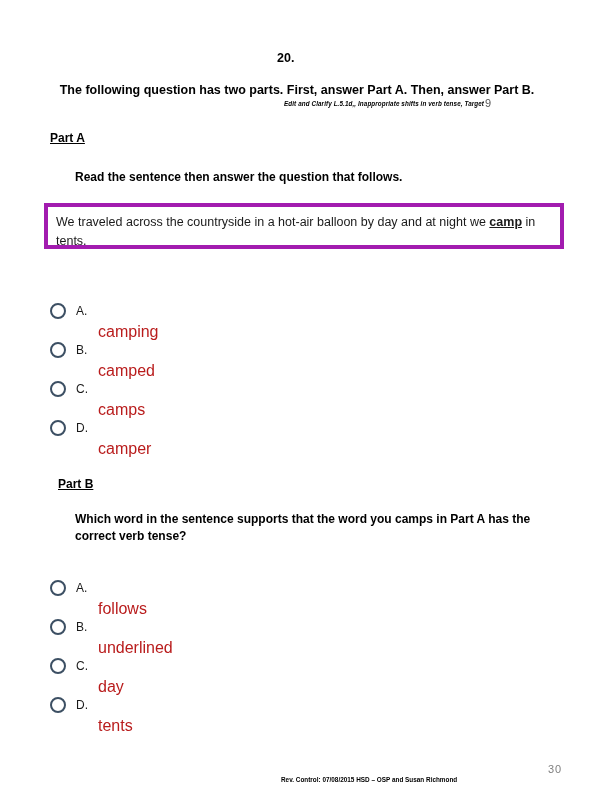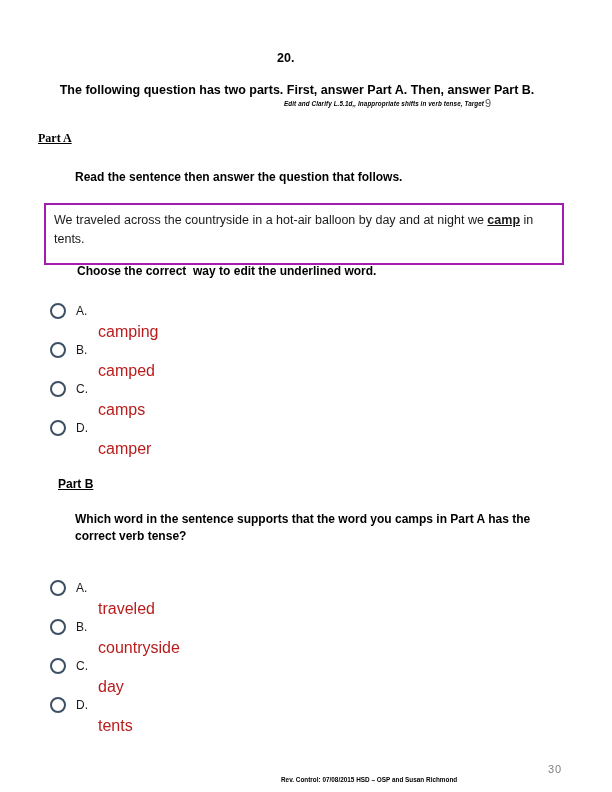--- a/index.html
+++ b/index.html
@@ -71,21 +71,21 @@
   }
 
   
   .part-heading {
     position: absolute;
     font-size: 12px;
     font-weight: bold;
     text-decoration: underline;
     line-height: 16px;
   }
-  #part-a-heading { left: 38px; top: 130px; font-family: Liberation Serif, serif; }
+  #part-a-heading { left: 50px; top: 130px; }
   #part-b-heading { left: 50px; top: 476px; margin-left: 8px; }
 
   
   .prompt {
     position: absolute;
     font-size: 12px;
     font-weight: bold;
     line-height: 17px;
     white-space: pre-wrap;
     padding-left: 25px;
@@ -93,23 +93,23 @@
   #read-prompt    { left: 50px; top: 169px; width: 500px; }
   #choose-prompt  { left: 52px; top: 263px; width: 500px; }
   #partb-prompt   { left: 50px; top: 511px; width: 470px; }
 
   
   .sentence-box {
     position: absolute;
     left: 44px;
     top: 203px;
     width: 520px;
-    height: 62px;
+    height: 46px;
     box-sizing: border-box;
-    border: 2px solid #a21caf;
+    border: 4px solid #a21caf;
     background: #ffffff;
     padding: 5px 8px 0 8px;
   }
   .sentence-text {
     font-size: 12.5px;
     line-height: 18px;
     color: #1a1a1a;
   }
   .sentence-underlined {
     font-weight: bold;
@@ -185,21 +185,20 @@
   </div>
 
   <div class="part-heading" id="part-a-heading">Part A</div>
 
   <div class="prompt" id="read-prompt">Read the sentence then answer the question that follows.</div>
 
   <div class="sentence-box">
     <span class="sentence-text">We traveled across the countryside in a hot-air balloon by day and at night we </span><span class="sentence-text sentence-underlined">camp</span><span class="sentence-text"> in tents.</span>
   </div>
 
-  <div class="prompt" id="choose-prompt">Choose the correct  way to edit the underlined word.</div>
 
   <div class="options" id="part-a-options">
     <div class="option-row">
       <span class="radio"></span>
       <span class="option-letter">A.</span>
       <span class="option-text">camping</span>
     </div>
     <div class="option-row">
       <span class="radio"></span>
       <span class="option-letter">B.</span>
@@ -218,26 +217,26 @@
   </div>
 
   <div class="part-heading" id="part-b-heading">Part B</div>
 
   <div class="prompt" id="partb-prompt">Which word in the sentence supports that the word you camps in Part A has the correct verb tense?</div>
 
   <div class="options" id="part-b-options">
     <div class="option-row">
       <span class="radio"></span>
       <span class="option-letter">A.</span>
-      <span class="option-text">traveled</span>
+      <span class="option-text">follows</span>
     </div>
     <div class="option-row">
       <span class="radio"></span>
       <span class="option-letter">B.</span>
-      <span class="option-text">countryside</span>
+      <span class="option-text">underlined</span>
     </div>
     <div class="option-row">
       <span class="radio"></span>
       <span class="option-letter">C.</span>
       <span class="option-text">day</span>
     </div>
     <div class="option-row">
       <span class="radio"></span>
       <span class="option-letter">D.</span>
       <span class="option-text">tents</span>

